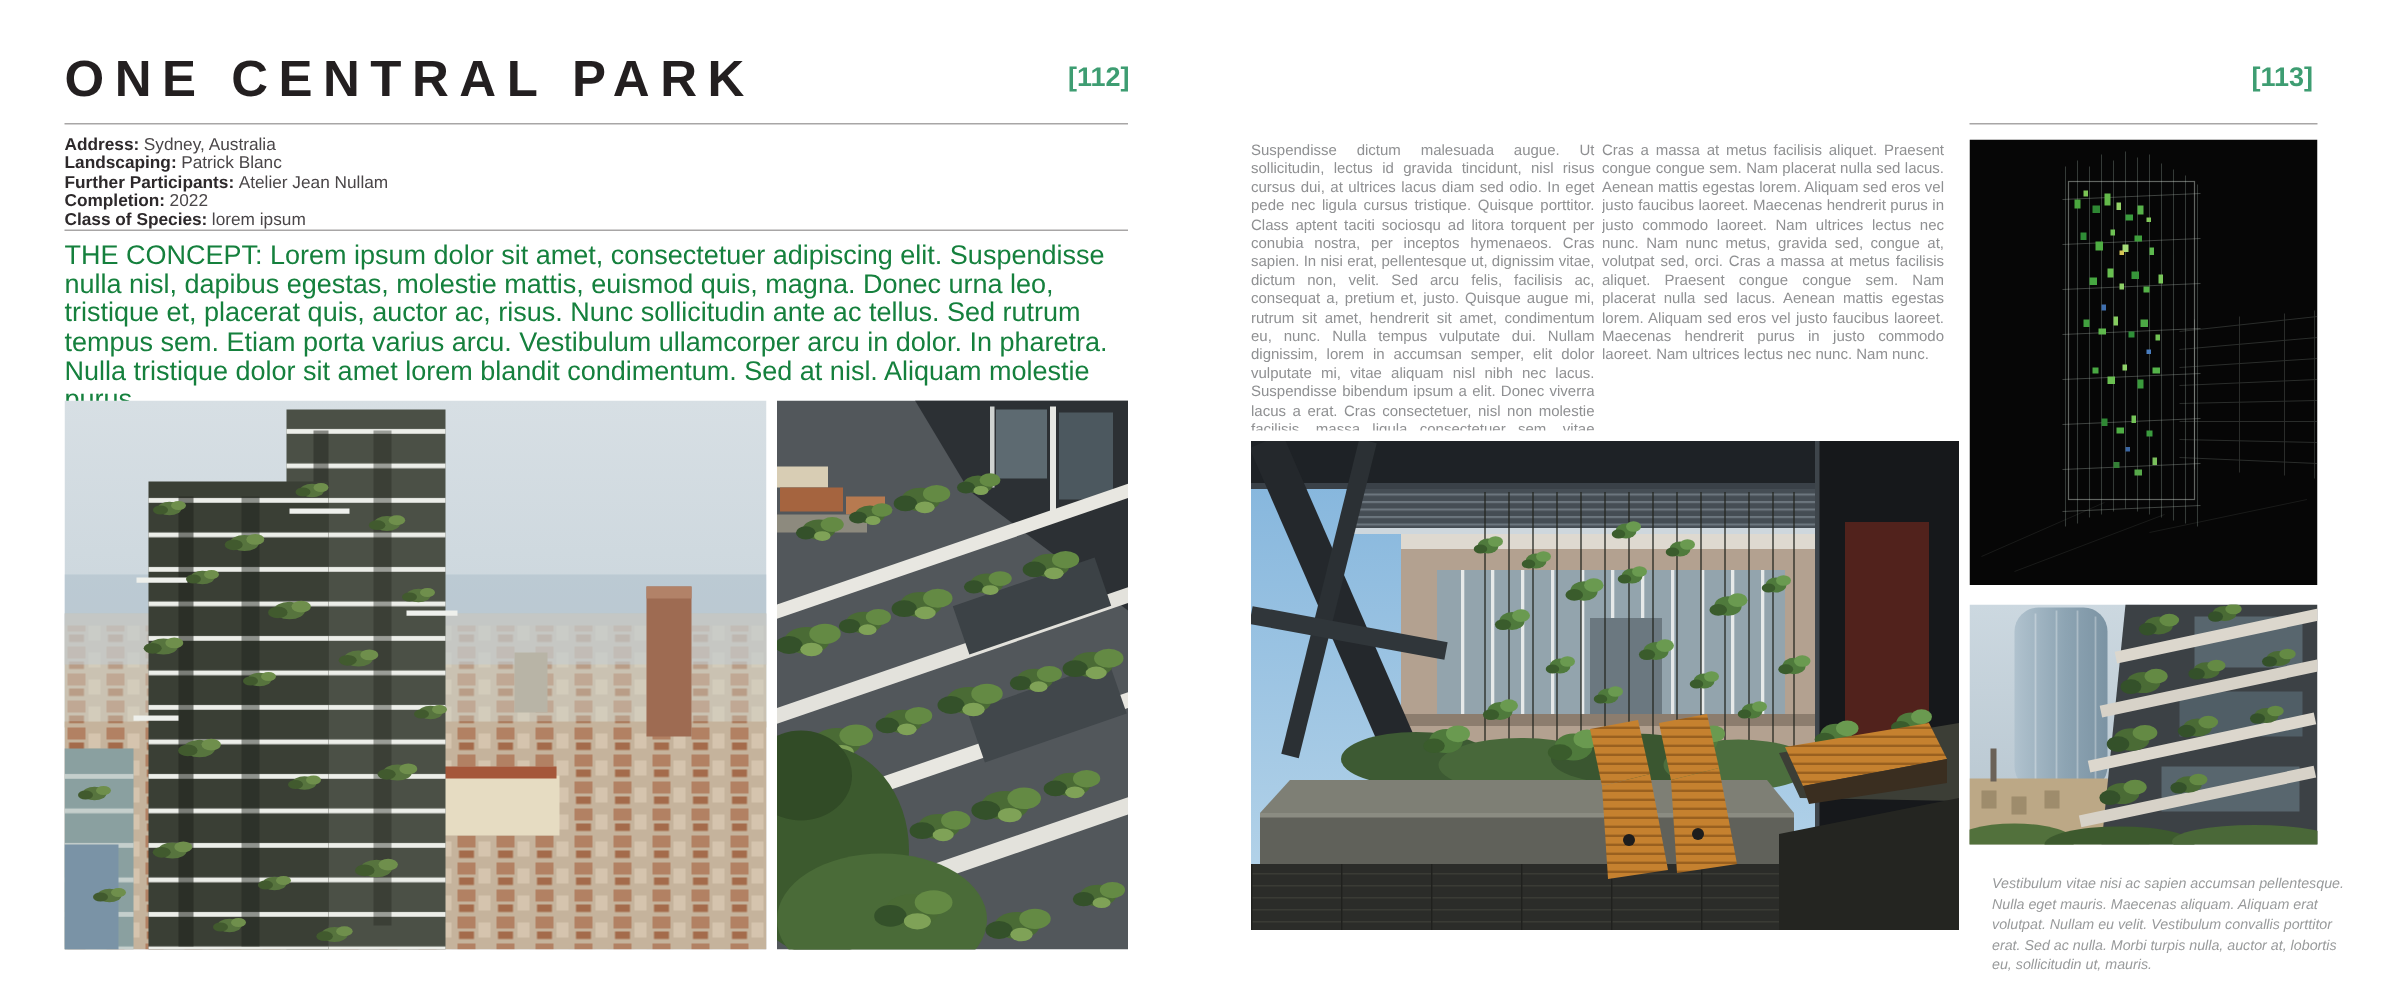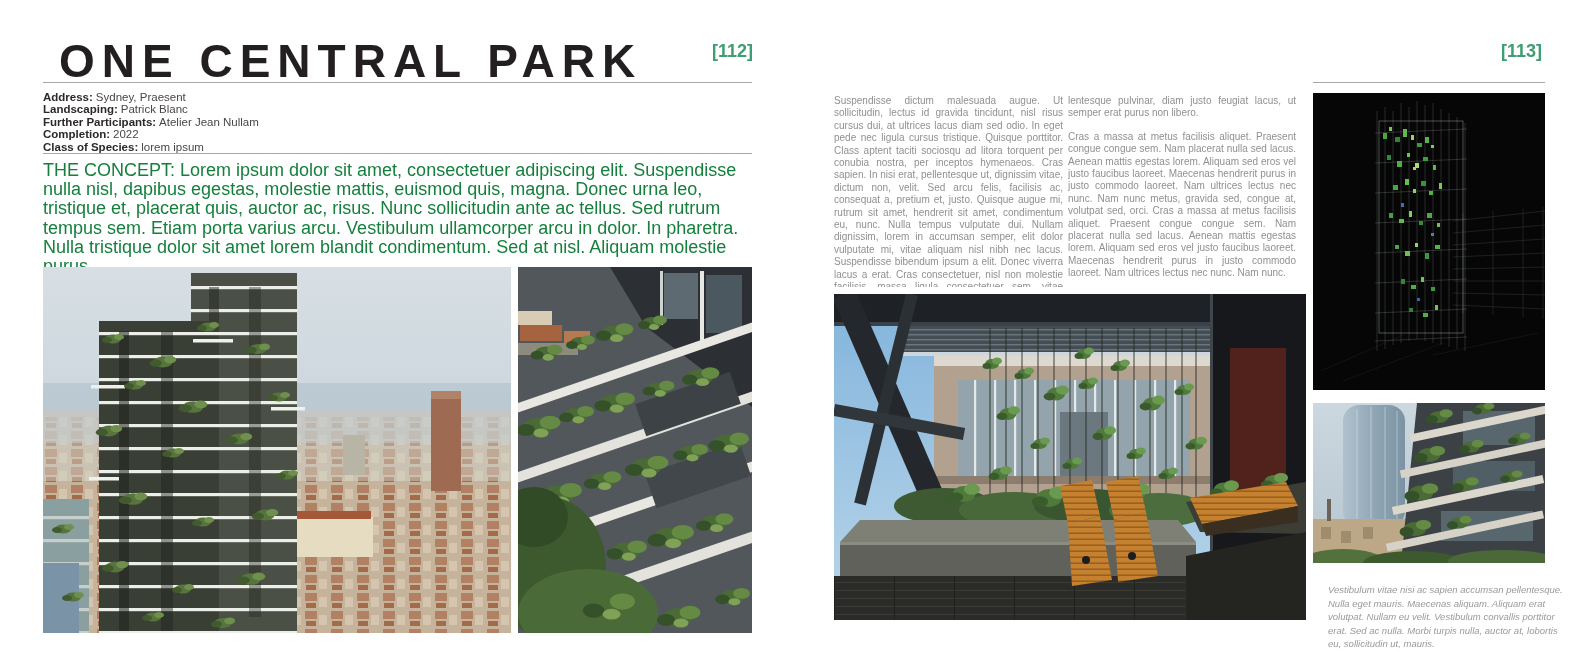--- a/index.html
+++ b/index.html
@@ -1,21 +1,21 @@
 <!DOCTYPE html>
 <html><head>
 <meta charset="utf-8">
 <style>
   html,body{margin:0;padding:0;background:#ffffff;}
   #spread{position:relative;width:1587px;height:669px;background:#fff;overflow:hidden;
           font-family:"Liberation Sans",sans-serif;}
   .abs{position:absolute;}
   .rule{position:absolute;height:1px;background:#a8a6a6;}
-  #title{left:43px;top:34px;font-size:46px;font-weight:bold;letter-spacing:7px;
-         color:#231f20;white-space:nowrap;margin-left:16px;}
+  #title{left:43px;top:34px;font-size:34px;font-weight:bold;letter-spacing:7px;
+         color:#231f20;white-space:nowrap;}
   .pagenum{position:absolute;top:41px;font-size:18px;font-weight:bold;color:#3e9d72;}
   #meta{left:43px;top:91px;font-size:11.5px;line-height:12.4px;color:#4a4648;}
   #meta b{color:#2d292b;margin-right:3px;}
   #concept{left:43px;top:161px;width:712px;font-size:18px;line-height:19.2px;
            color:#15803d;margin:0;}
   .bodycol{position:absolute;top:95px;font-size:10px;line-height:12.4px;color:#8f9092;
            text-align:justify;overflow:hidden;}
   .bodycol p{margin:0;}
   .bodycol p + p{margin-top:11px;}
   #caption{left:1313px;top:568px;width:238px;font-size:9.5px;line-height:13.6px;
@@ -25,21 +25,21 @@
 </head>
 <body>
 
 <div id="spread">
 
   <div id="title" class="abs">ONE CENTRAL PARK</div>
   <div class="pagenum" style="left:712px;">[112]</div>
   <div class="rule" style="left:43px;top:82px;width:709px;"></div>
 
   <div id="meta" class="abs">
-    <div><b>Address:</b><span>Sydney, Praesent</span></div>
+    <div><b>Address:</b><span>Sydney, Australia</span></div>
     <div><b>Landscaping:</b><span>Patrick Blanc</span></div>
     <div><b>Further Participants:</b><span>Atelier Jean Nullam</span></div>
     <div><b>Completion:</b><span>2022</span></div>
     <div><b>Class of Species:</b><span>lorem ipsum</span></div>
   </div>
   <div class="rule" style="left:43px;top:153px;width:709px;"></div>
 
   <p id="concept" class="abs"><span>THE CONCEPT:</span> <span>Lorem ipsum dolor sit amet, consectetuer adipiscing elit. Suspendisse nulla nisl, dapibus egestas, molestie mattis, euismod quis, magna. Donec urna leo, tristique et, placerat quis, auctor ac, risus. Nunc sollicitudin ante ac tellus. Sed rutrum tempus sem. Etiam porta varius arcu. Vestibulum ullamcorper arcu in dolor. In pharetra. Nulla tristique dolor sit amet lorem blandit condimentum. Sed at nisl. Aliquam molestie purus.</span></p>
 
   <svg class="ph" style="left:43px;top:267px;" width="468" height="366" viewBox="0 0 468 366">
@@ -168,21 +168,20 @@
     <use href="#bu2" transform="translate(160,350) scale(1.5)"></use>
     <use href="#bu2" transform="translate(214,330) scale(1.2)"></use>
   </svg>
 
   <div class="pagenum" style="left:1501px;">[113]</div>
 
   <div class="bodycol" style="left:834px;width:229px;height:192px;">
     <p>Suspendisse dictum malesuada augue. Ut sollicitudin, lectus id gravida tincidunt, nisl risus cursus dui, at ultrices lacus diam sed odio. In eget pede nec ligula cursus tristique. Quisque porttitor. Class aptent taciti sociosqu ad litora torquent per conubia nostra, per inceptos hymenaeos. Cras sapien. In nisi erat, pellentesque ut, dignissim vitae, dictum non, velit. Sed arcu felis, facilisis ac, consequat a, pretium et, justo. Quisque augue mi, rutrum sit amet, hendrerit sit amet, condimentum eu, nunc. Nulla tempus vulputate dui. Nullam dignissim, lorem in accumsan semper, elit dolor vulputate mi, vitae aliquam nisl nibh nec lacus. Suspendisse bibendum ipsum a elit. Donec viverra lacus a erat. Cras consectetuer, nisl non molestie facilisis, massa ligula consectetuer sem, vitae semper orci nulla in justo. Quisque semper, arcu ut pel-</p>
   </div>
   <div class="bodycol" style="left:1068px;width:228px;height:182px;">
-    <p>lentesque pulvinar, diam justo feugiat lacus, ut semper erat purus non libero.</p>
     <p>Cras a massa at metus facilisis aliquet. Praesent congue congue sem. Nam placerat nulla sed lacus. Aenean mattis egestas lorem. Aliquam sed eros vel justo faucibus laoreet. Maecenas hendrerit purus in justo commodo laoreet. Nam ultrices lectus nec nunc. Nam nunc metus, gravida sed, congue at, volutpat sed, orci. Cras a massa at metus facilisis aliquet. Praesent congue congue sem. Nam placerat nulla sed lacus. Aenean mattis egestas lorem. Aliquam sed eros vel justo faucibus laoreet. Maecenas hendrerit purus in justo commodo laoreet. Nam ultrices lectus nec nunc. Nam nunc.</p>
   </div>
 
   <div class="rule" style="left:1313px;top:82px;width:232px;"></div>
 
   <svg class="ph" style="left:834px;top:294px;" width="472" height="326" viewBox="0 0 472 326">
     <defs>
       <linearGradient id="g3" x1="0" y1="0" x2="0" y2="1">
         <stop offset="0" stop-color="#82b4dc"></stop>
           <stop offset="1" stop-color="#b9d6ea"></stop>

